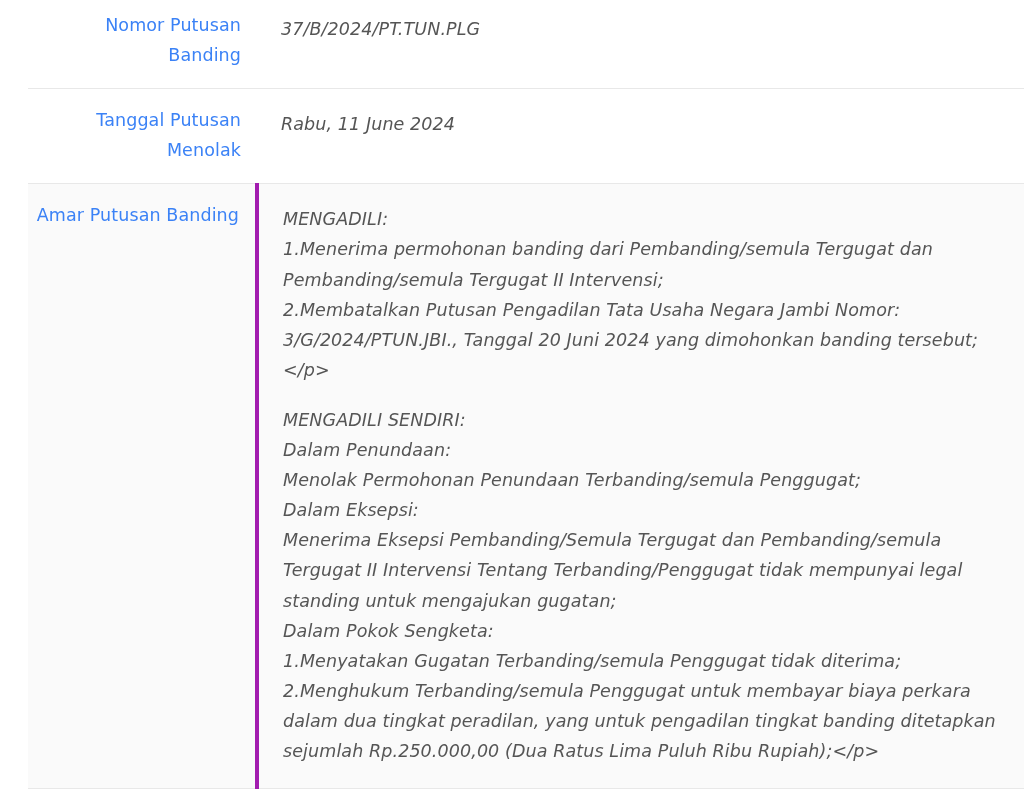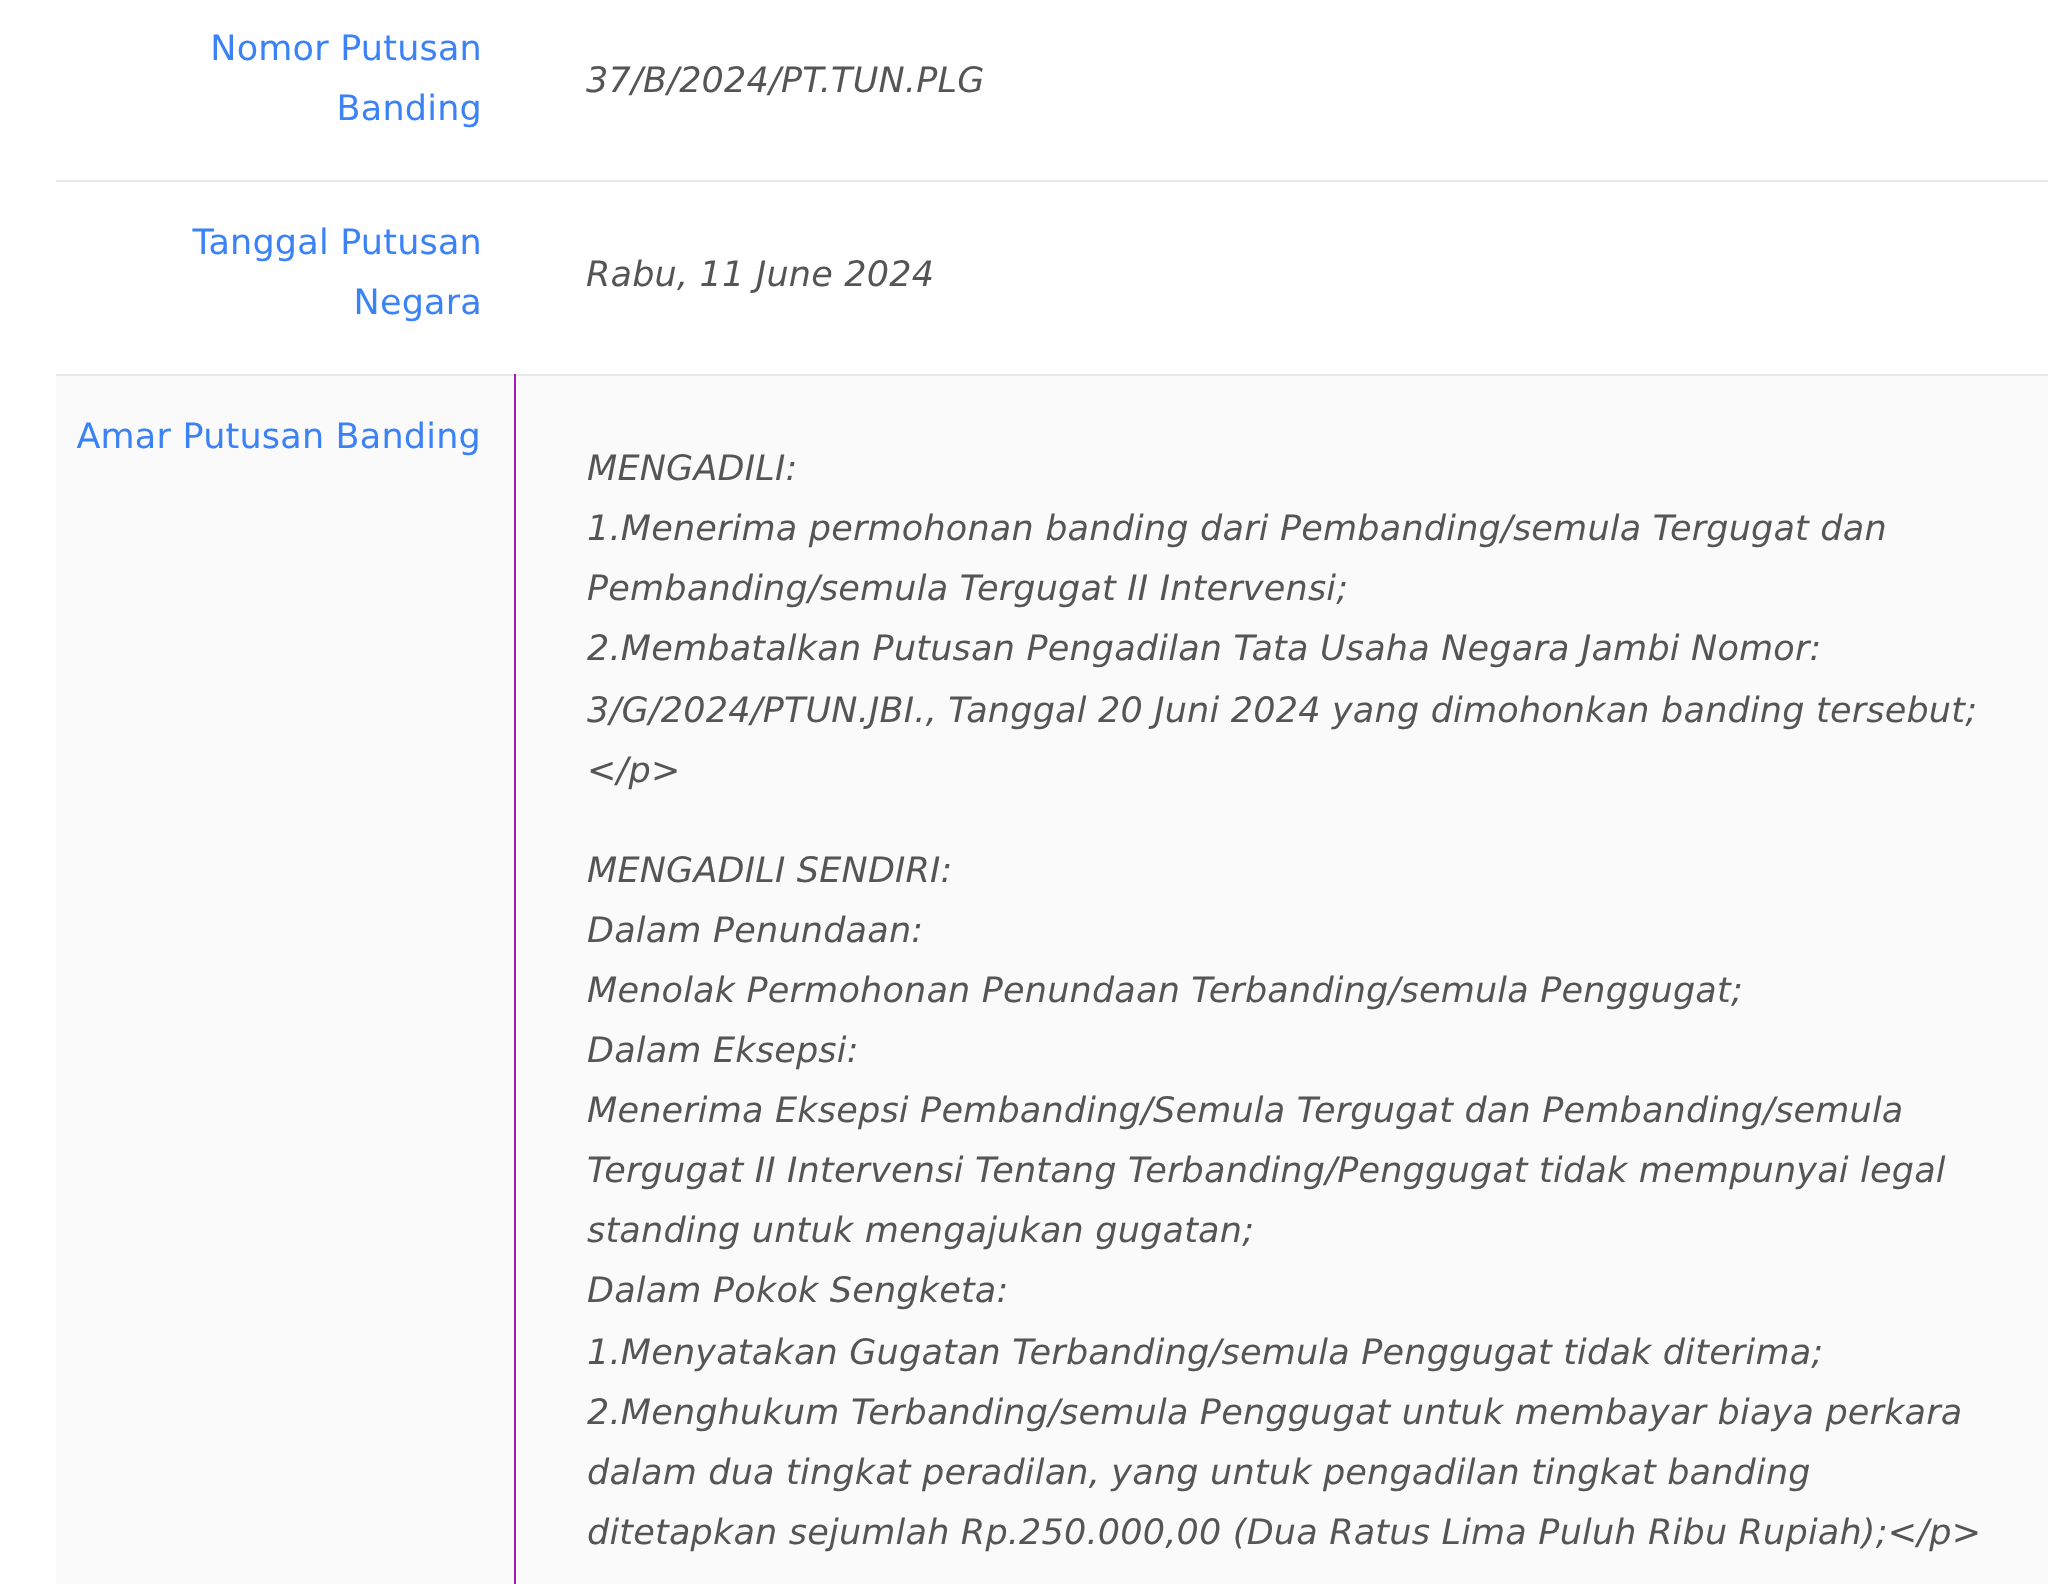--- a/index.html
+++ b/index.html
@@ -20,21 +20,21 @@
     border-collapse: collapse;
     table-layout: fixed;
   }
   .doc-table tr {
     border-bottom: 1px solid #e8e8e8;
   }
   .doc-table tr.row-shaded {
     background: #fafafa;
   }
   .doc-table tr.row-shaded td.label-cell {
-    border-right: 1px solid #a21caf;
+    border-right: 4px solid #a21caf;
   }
   td.label-cell {
     width: 205px;
     text-align: right;
     vertical-align: top;
     padding: 16px 16px 18px 8px;
     font-size: 17.5px;
     line-height: 1.72;
     color: #3b82f6;
     font-weight: 400;
@@ -43,21 +43,21 @@
   td.value-cell {
     vertical-align: top;
     padding: 16px 18px 18px 20px;
     font-size: 17.5px;
     line-height: 1.72;
     color: #555555;
     font-style: italic;
     letter-spacing: 0.1px;
   }
   .value-cell p {
-    margin: 16px;
+    margin: 4px;
     white-space: pre-line;
   }
   .value-cell p + p {
     margin-top: 20px;
     font-style: italic;
   }
   .row-first td.label-cell,
   .row-first td.value-cell {
     padding-top: 10px;
   }
@@ -67,21 +67,21 @@
 
 <table class="doc-table">
   <tbody>
     <tr class="row-first">
       <td class="label-cell">Nomor Putusan Banding</td>
       <td class="value-cell">
         <p>37/B/2024/PT.TUN.PLG</p>
       </td>
     </tr>
     <tr>
-      <td class="label-cell">Tanggal Putusan Negara</td>
+      <td class="label-cell">Tanggal Putusan Menolak</td>
       <td class="value-cell">
         <p>Rabu, 11 June 2024</p>
       </td>
     </tr>
     <tr class="row-shaded">
       <td class="label-cell">Amar Putusan Banding</td>
       <td class="value-cell">
         <p>MENGADILI:
 1.Menerima permohonan banding dari Pembanding/semula Tergugat dan Pembanding/semula Tergugat II Intervensi;
 2.Membatalkan Putusan Pengadilan Tata Usaha Negara Jambi Nomor: 3/G/2024/PTUN.JBI., Tanggal 20 Juni 2024 yang dimohonkan banding tersebut;

